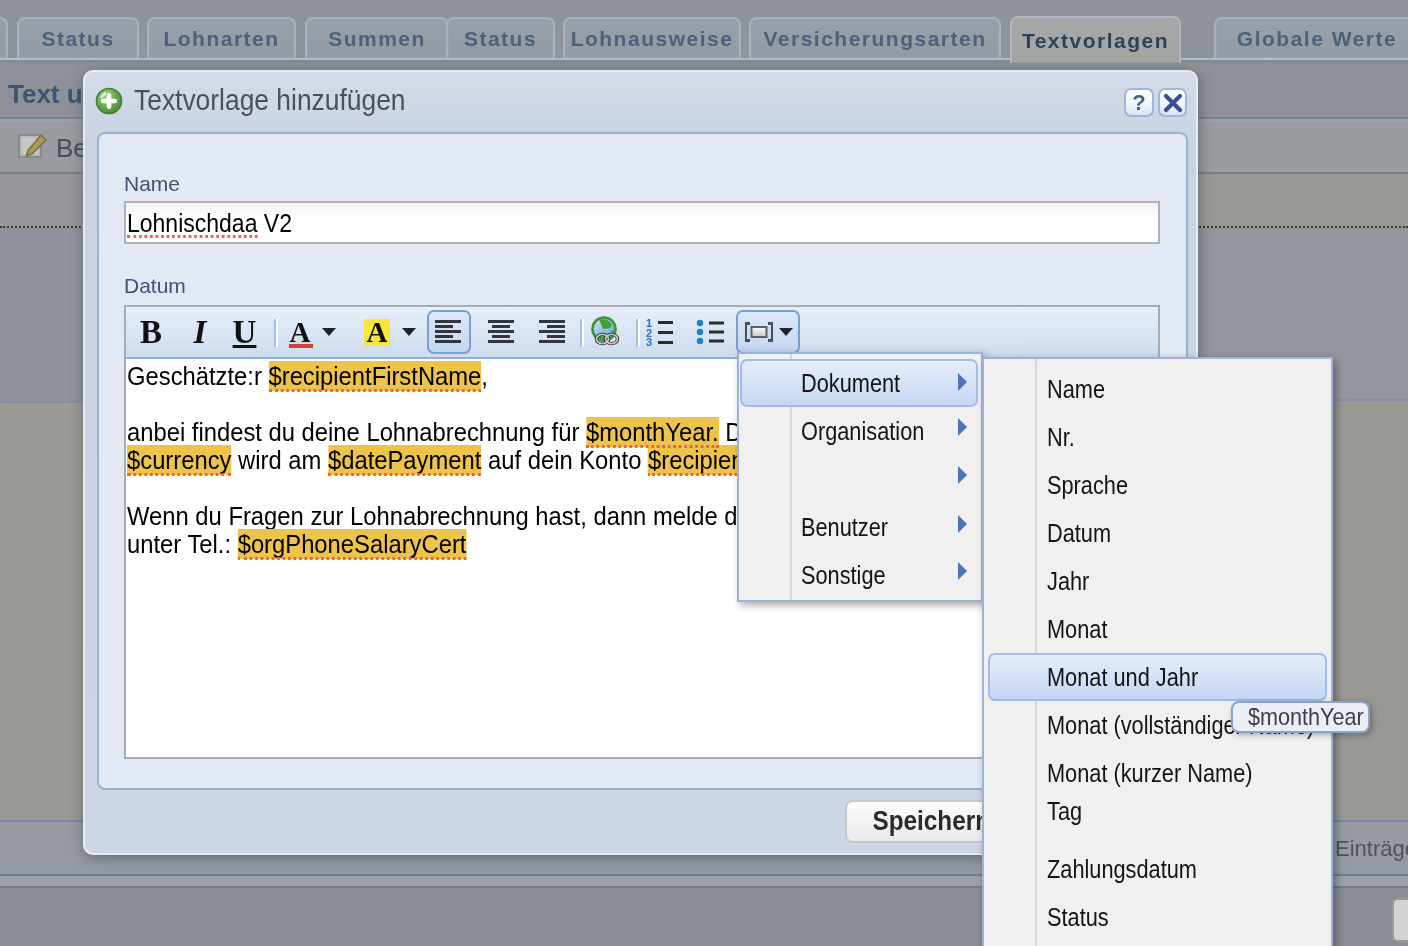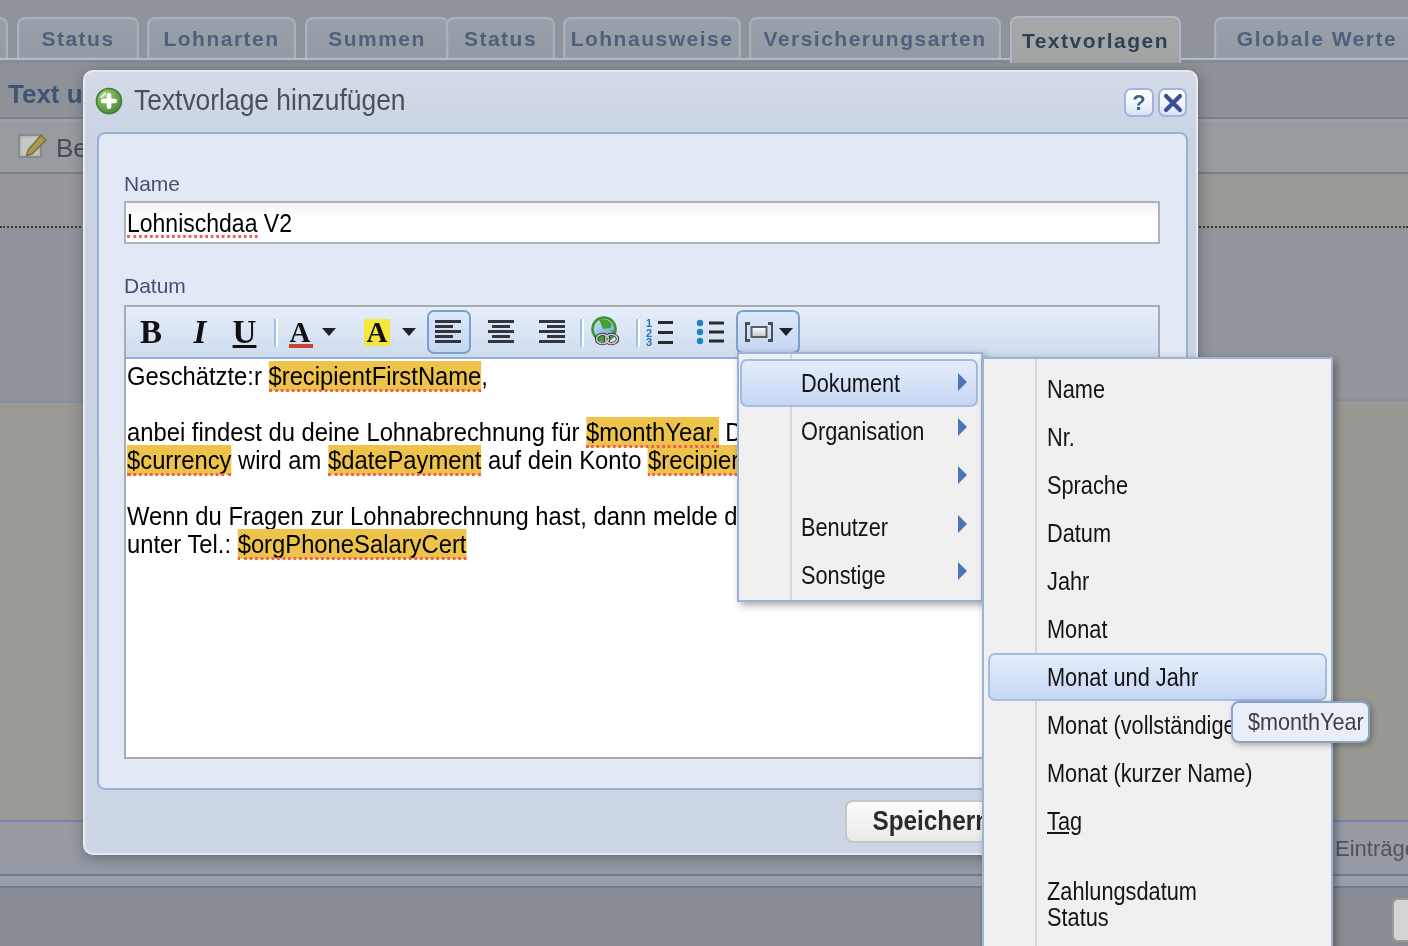--- a/index.html
+++ b/index.html
@@ -56,21 +56,21 @@
         box-shadow:3px 3px 8px rgba(0,0,0,.35);z-index:20;}
   .menu .gutter{position:absolute;top:0;bottom:0;width:2px;background:#d6d6d8;}
   .mitem{position:absolute;left:8px;right:8px;height:48px;display:flex;align-items:center;
         font-size:25px;color:#141414;}
   .mitem .txt{white-space:pre;transform:scaleX(.87);transform-origin:0 50%;}
   .mactive{background:linear-gradient(#e4edfb,#c6d6f3);border:2px solid #a2bce8;border-radius:7px;
         box-sizing:border-box;}
   .marrow{position:absolute;width:0;height:0;border-top:9px solid transparent;border-bottom:9px solid transparent;
         border-left:9px solid #4a76b5;}
 
-  #tooltip{position:absolute;left:1231px;top:701px;width:139px;height:42px;z-index:40;
+  #tooltip{position:absolute;left:1231px;top:701px;width:139px;height:32px;z-index:40;
         background:#e9eef9;border:2px solid #8aa3c8;border-radius:8px;box-sizing:border-box;
         display:flex;align-items:center;box-shadow:2px 2px 6px rgba(0,0,0,.3);}
   #tooltip span{margin-left:15px;font-size:24px;color:#3f3f3f;white-space:pre;transform:scaleX(.9);transform-origin:0 50%;}
   .hbtn{position:absolute;top:16px;width:30px;height:29px;box-sizing:border-box;
         border:2px solid #9fb5dd;border-radius:7px;
         background:linear-gradient(#ffffff,#f2f7fd 50%,#d8e3f5);
         color:#3b6782;font-weight:bold;font-size:22px;
         display:flex;align-items:center;justify-content:center;}
 </style>
 </head>
@@ -324,24 +324,24 @@
     </div>
   <div class="mitem mactive" style="top:294px;left:4px;right:4px;">
       <span class="txt" style="margin-left:57px;">Monat und Jahr</span>
     </div>
   <div class="mitem" style="top:342px;">
       <span class="txt" style="margin-left:55px;">Monat (vollständiger Name)</span>
     </div>
   <div class="mitem" style="top:390px;">
       <span class="txt" style="margin-left:55px;">Monat (kurzer Name)</span>
     </div>
-  <div class="mitem" style="top:438px;text-decoration:underline;">
+  <div class="mitem" style="top:428px;">
       <span class="txt" style="margin-left:55px;">Tag</span>
     </div>
-  <div class="mitem" style="top:508px;">
+  <div class="mitem" style="top:486px;">
       <span class="txt" style="margin-left:55px;">Zahlungsdatum</span>
     </div>
   <div class="mitem" style="top:534px;">
       <span class="txt" style="margin-left:55px;">Status</span>
     </div>
 </div>
 
 <div id="tooltip">
     <span>$monthYear</span>
   </div>

